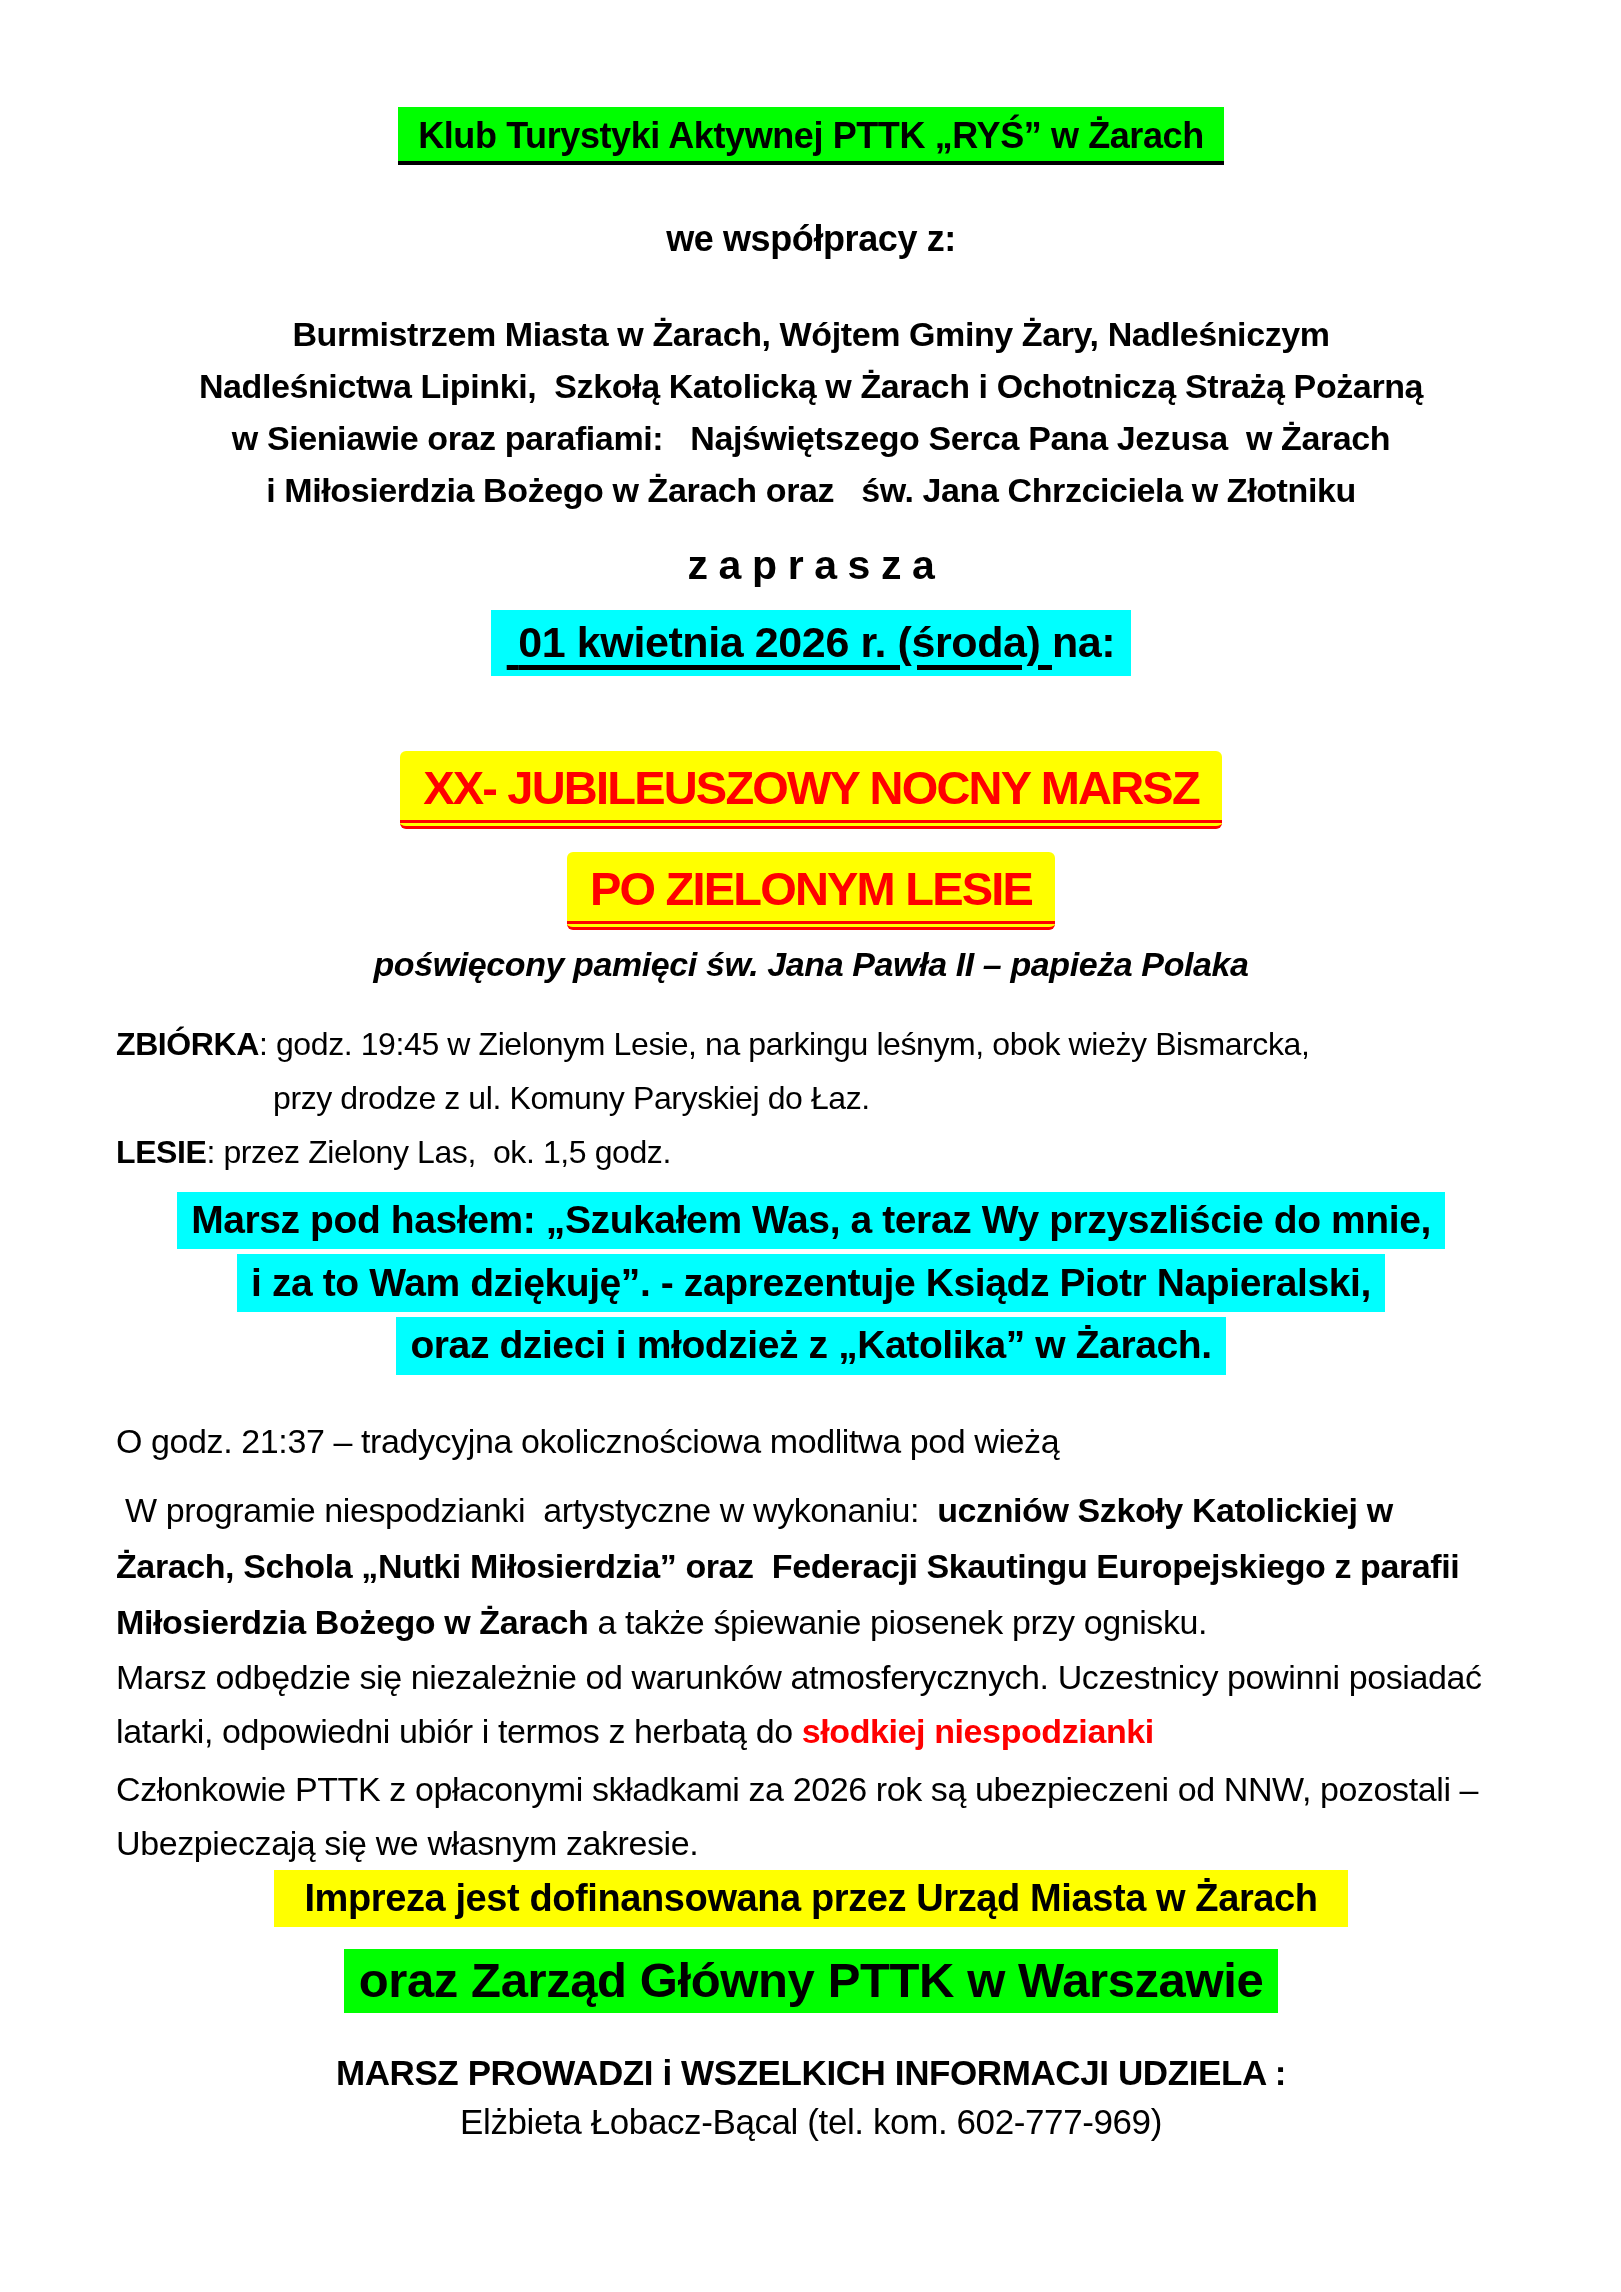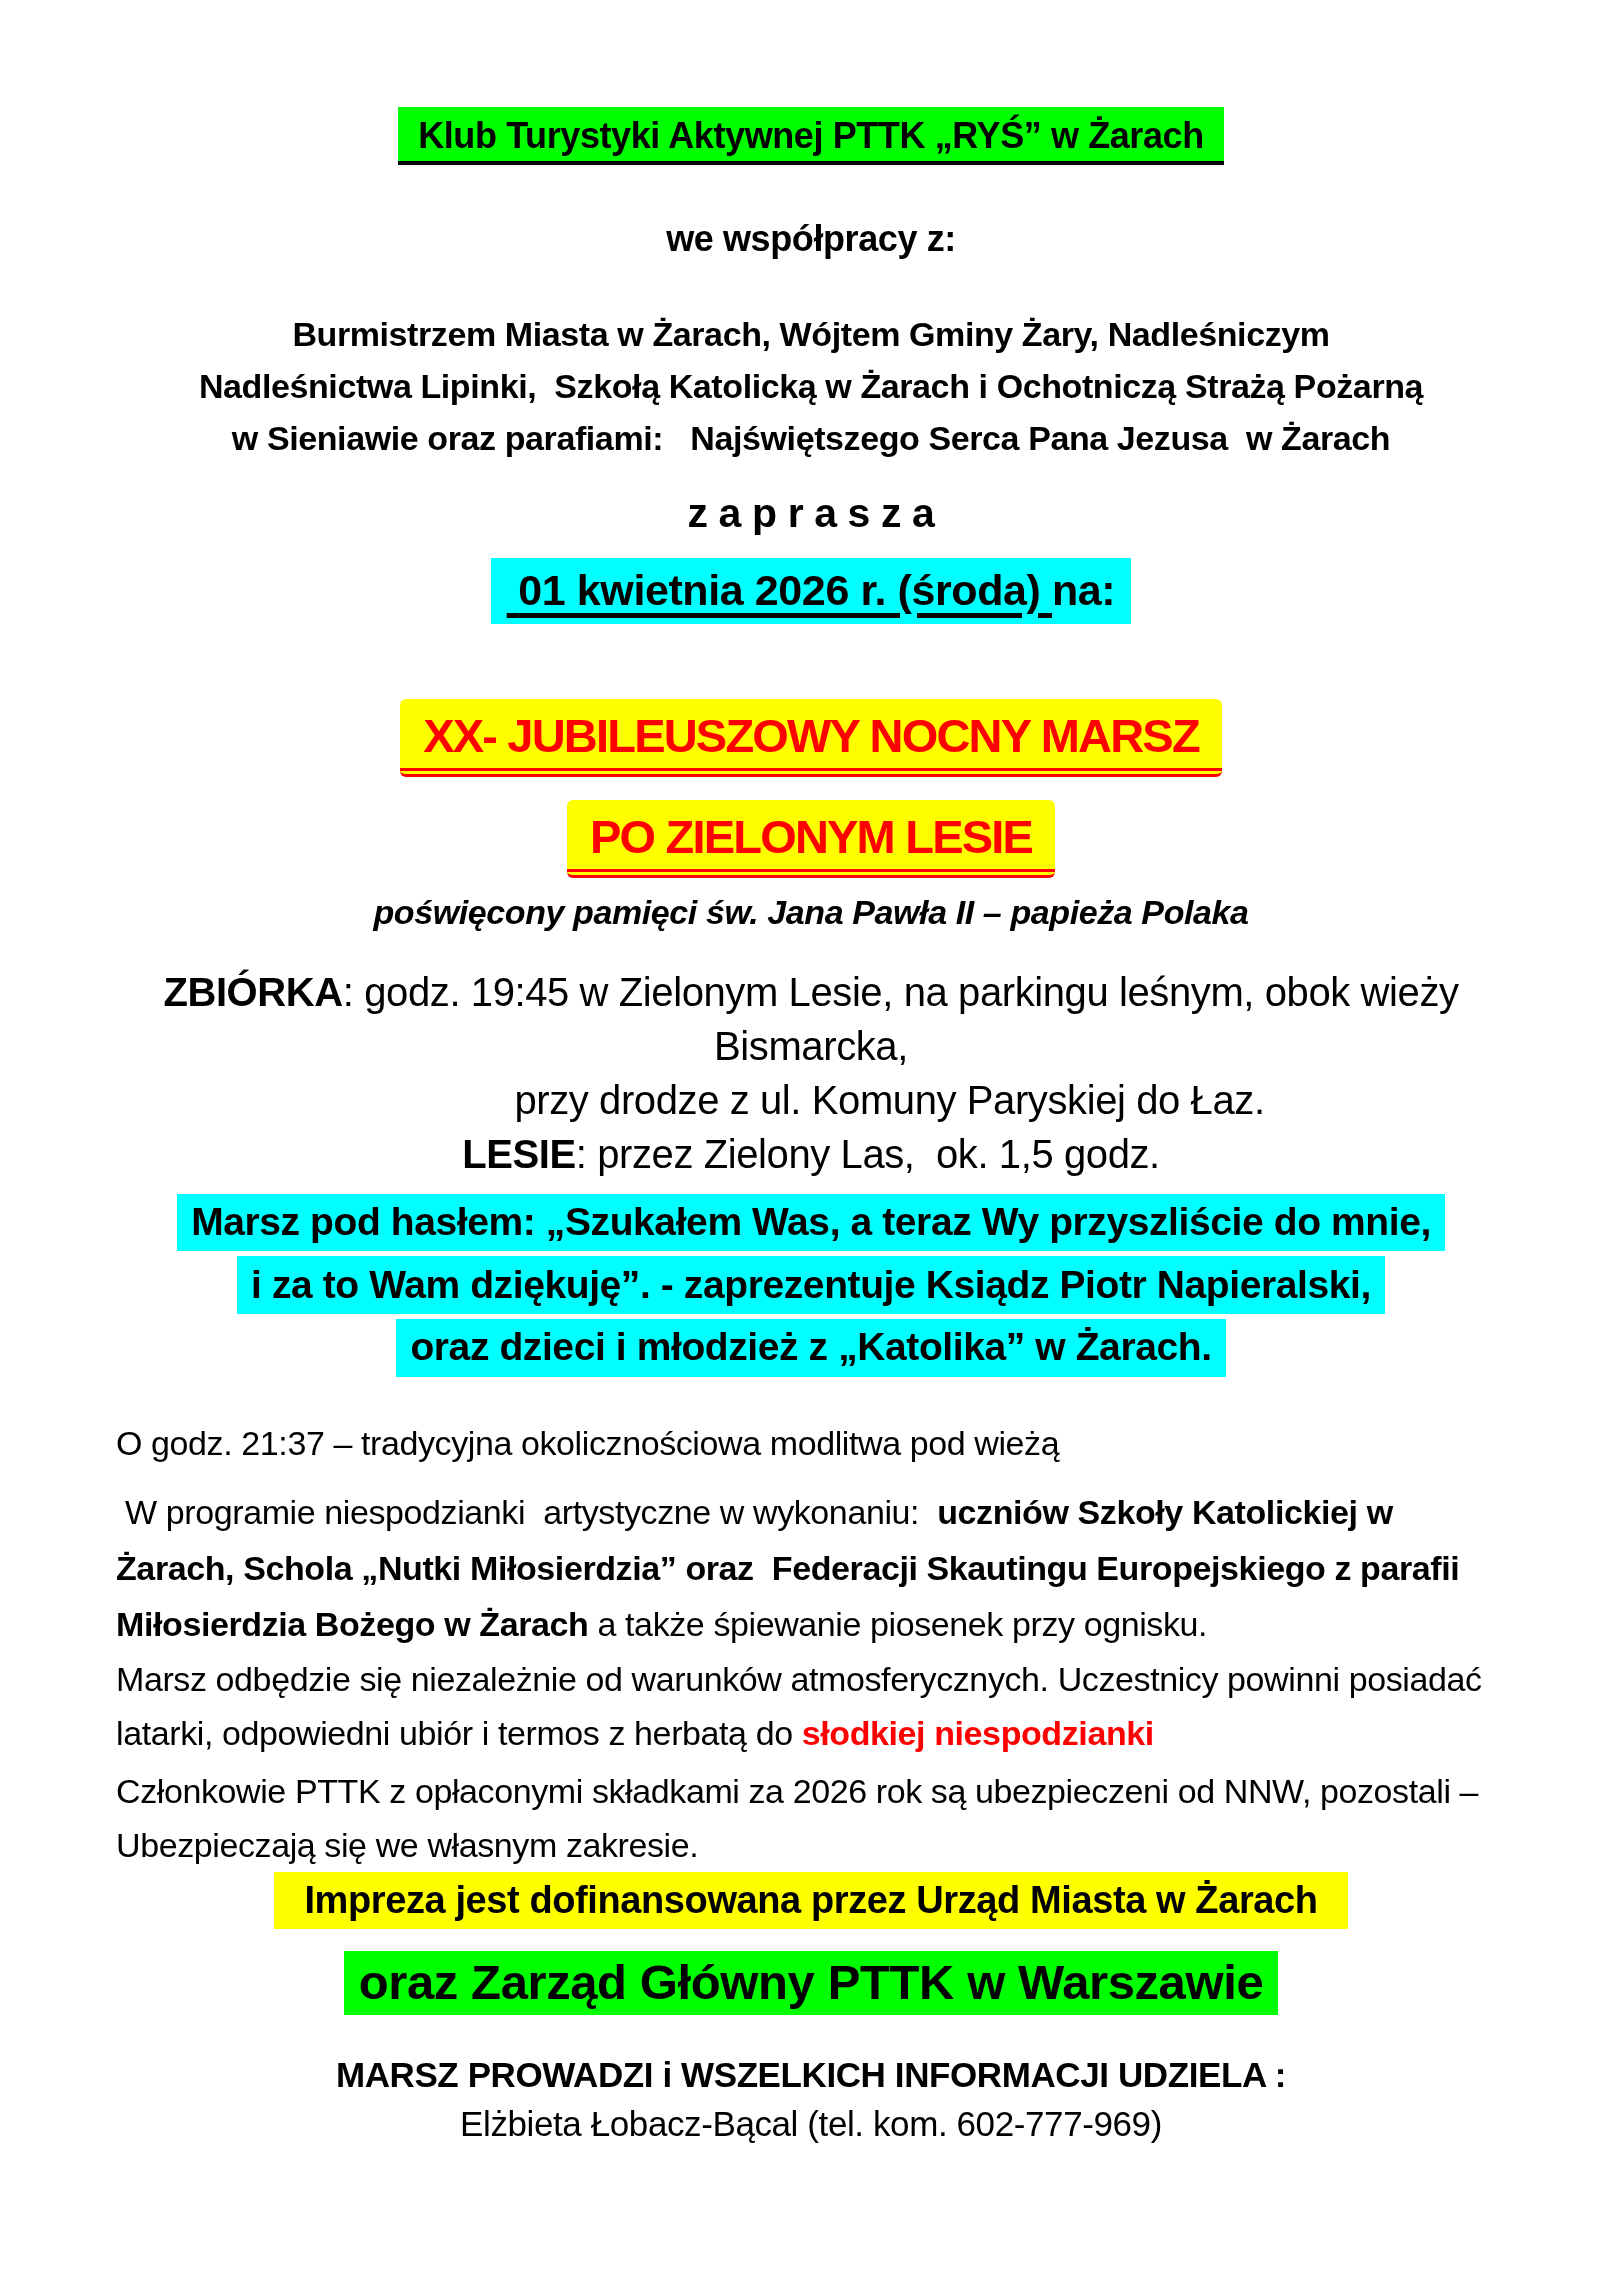--- a/index.html
+++ b/index.html
@@ -82,21 +82,21 @@
   
   .dedication {
     margin-top: 14.3px;
     font-size: 34px;
     font-weight: bold;
     font-style: italic;
     line-height: 41px;
   }
 
   
-  .details { margin-top: 32px; font-size: 40px; line-height: 54px; text-align: center; }
+  .details { margin-top: 32px; font-size: 32px; line-height: 54px; }
   .details .lbl { font-weight: bold; }
   .details .txt { white-space: pre-wrap; }
   .indent { padding-left: 157px; }
 
   
   .motto { margin-top: 12.5px; text-align: center; }
   .motto-line { margin-bottom: 5.4px; }
   .motto-text {
     display: inline-block;
     font-size: 39px;
@@ -148,20 +148,21 @@
   <div class="title-block center">
     <span class="title-text">Klub Turystyki Aktywnej PTTK „RYŚ” w Żarach</span>
   </div>
 
   <p class="coop center">we współpracy z:</p>
 
   <div class="partners center">
     <div class="partners-line">Burmistrzem Miasta w Żarach, Wójtem Gminy Żary, Nadleśniczym</div>
     <div class="partners-line">Nadleśnictwa Lipinki,  Szkołą Katolicką w Żarach i Ochotniczą Strażą Pożarną</div>
     <div class="partners-line">w Sieniawie oraz parafiami:   Najświętszego Serca Pana Jezusa  w Żarach</div>
+    <div class="partners-line">i Miłosierdzia Bożego w Żarach oraz   św. Jana Chrzciciela w Złotniku</div>
   </div>
 
   <p class="zaprasza center">z a p r a s z a</p>
 
   <div class="date-line center">
     <span class="date-text"><span class="date-underlined"> 01 kwietnia 2026 r. (środa) </span><span>na:</span></span>
   </div>
 
   <div class="headline center">
     <span class="headline-text">XX- JUBILEUSZOWY NOCNY MARSZ</span>

